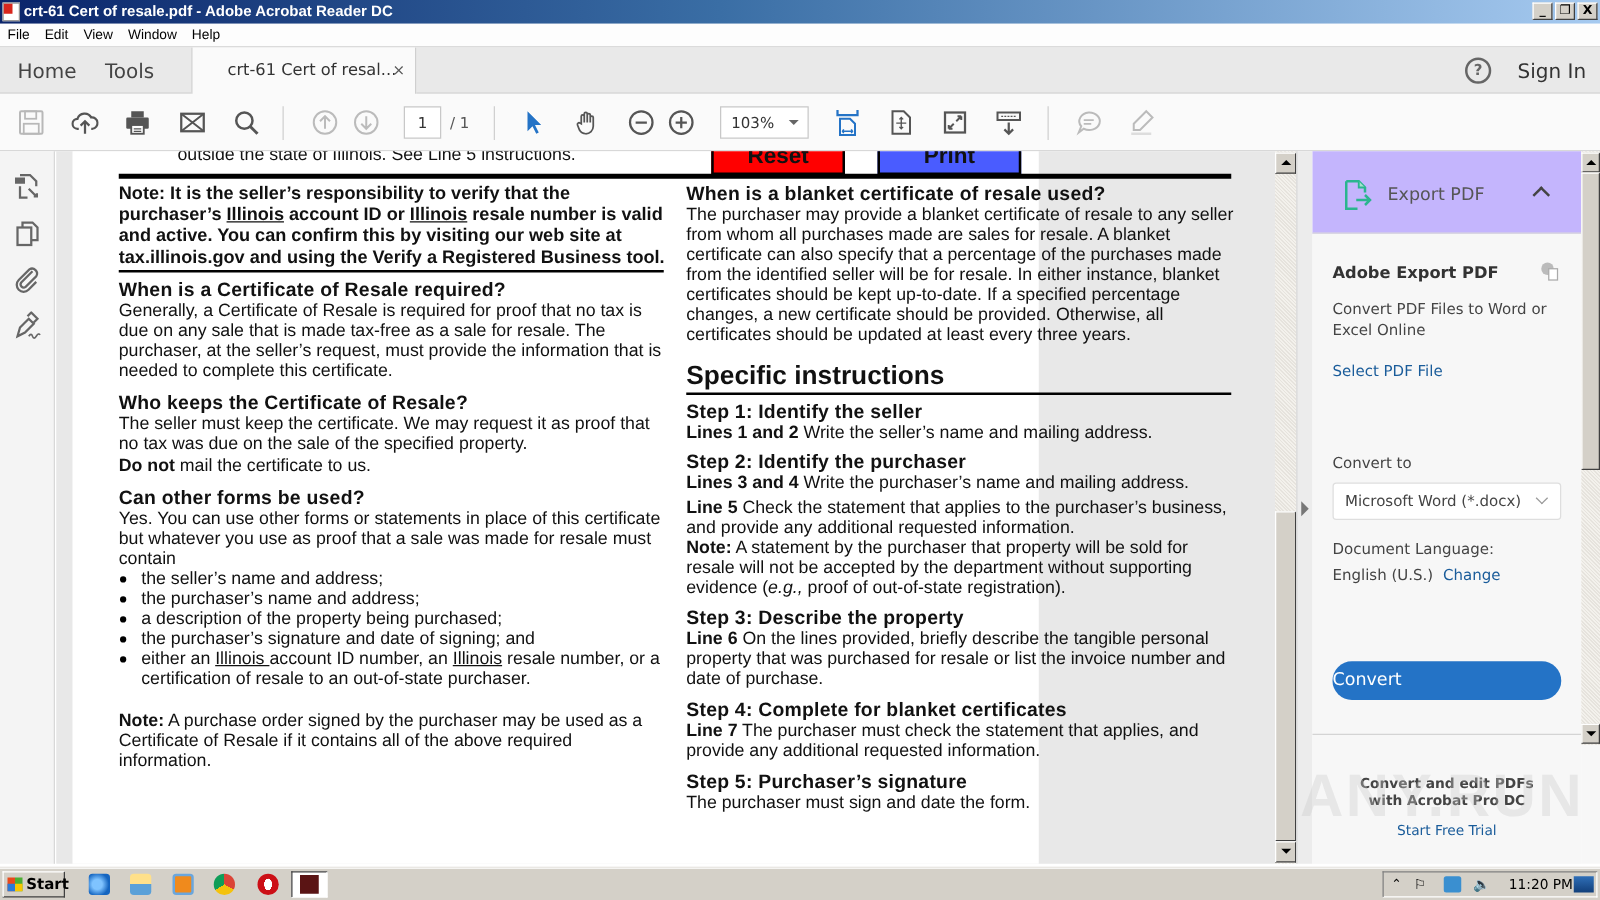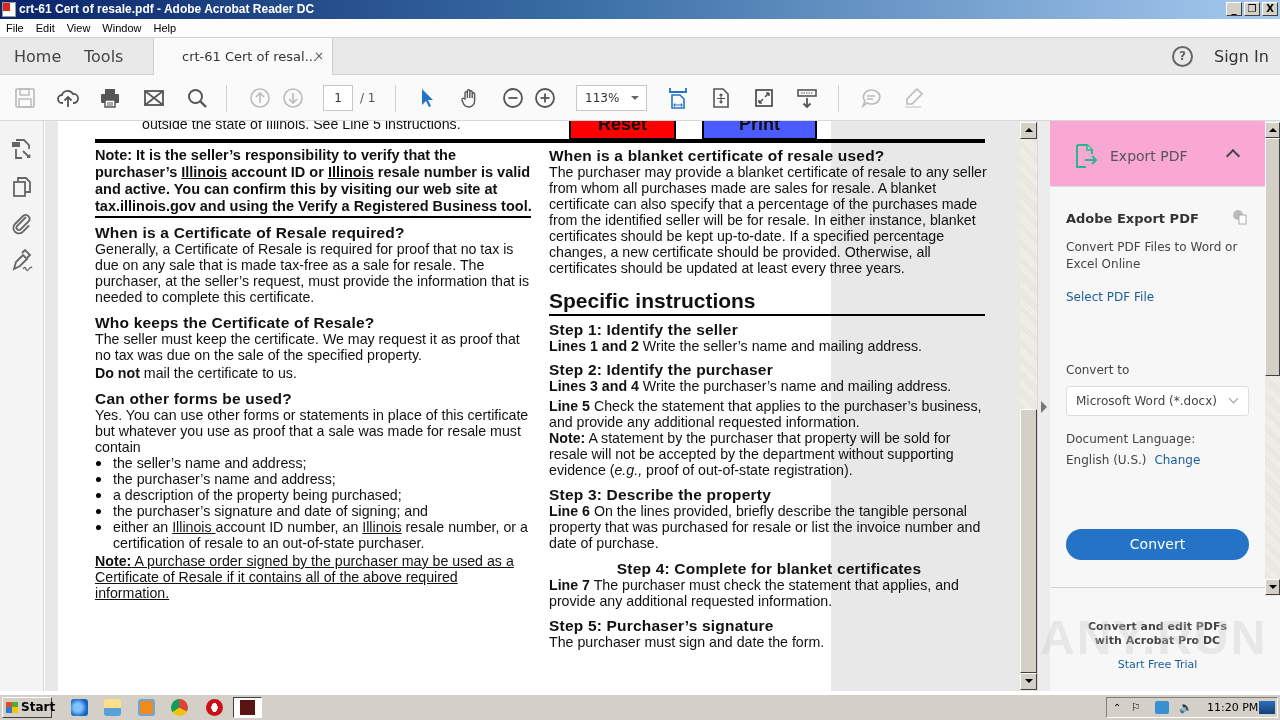--- a/index.html
+++ b/index.html
@@ -69,30 +69,30 @@
   .sbtn { position: absolute; left: 0; width: 17px; height: 17px; background: #d4d0c8; border: 1px solid; border-color: #fff #404040 #404040 #fff; }
   .sbtn .arr-up { position: absolute; left: 4px; top: 5px; border-left: 4px solid transparent; border-right: 4px solid transparent; border-bottom: 4px solid #000; }
   .sbtn .arr-dn { position: absolute; left: 4px; top: 5px; border-left: 4px solid transparent; border-right: 4px solid transparent; border-top: 4px solid #000; }
   .sthumb { position: absolute; left: 0; top: 288px; width: 17px; height: 264px; background: #d4d0c8; border: 1px solid; border-color: #fff #404040 #404040 #fff; }
 
   .rightgap { position: absolute; left: 1037px; top: 121px; width: 13px; height: 570px; background: #ececec; border-left: 1px solid #d8d8d8; }
   .collapse-right { position: absolute; left: 1041px; top: 401px; width: 0; height: 0; border-top: 6px solid transparent; border-bottom: 6px solid transparent; border-left: 6px solid #777; }
 
   
   .rpanel { position: absolute; left: 1050px; top: 121px; width: 215px; height: 570px; background: #f7f7f7; font-family: "DejaVu Sans", sans-serif; }
-  .rp-header { position: absolute; left: 0; top: 0; width: 215px; height: 66px; border-bottom: 1px solid #dcdcdc; background: #f9a8d4; }
+  .rp-header { position: absolute; left: 0; top: 0; width: 215px; height: 66px; border-bottom: 1px solid #dcdcdc; background: #c4b5fd; }
   .rp-header .title { position: absolute; left: 60px; top: 27px; font-size: 14px; color: #555; }
   .rp-header .chev { position: absolute; left: 178px; top: 30px; width: 10px; height: 10px; border-left: 2.5px solid #444; border-top: 2.5px solid #444; transform: rotate(45deg); }
   .rp-label { position: absolute; left: 16px; font-size: 12px; color: #444; line-height: 17px; }
   .rp-bold { font-weight: bold; font-size: 13px; color: #333; }
   .rp-link { color: #1a5c9a; }
   .rp-field { position: absolute; left: 16px; width: 183px; height: 30px; background: #fff; border: 1px solid #dedede; border-radius: 3px; font-size: 12px; line-height: 28px; color: #444; padding-left: 9px; }
   .rp-field .x { position: absolute; right: 6px; top: 0; font-size: 15px; color: #777; }
   .rp-field .dd { position: absolute; right: 11px; top: 8px; width: 7px; height: 7px; border-right: 1.5px solid #999; border-bottom: 1.5px solid #999; transform: rotate(45deg); }
-  .convert-btn { position: absolute; left: 16px; top: 408px; width: 183px; height: 31px; background: #2473c6; border-radius: 16px; color: #fff; text-align: center; line-height: 31px; font-size: 14px; }
+  .convert-btn { position: absolute; left: 16px; top: 408px; width: 183px; height: 31px; background: #2473c6; border-radius: 16px; color: #fff; text-align: left; line-height: 31px; font-size: 14px; }
   .promo { position: absolute; left: 0; top: 466px; width: 215px; height: 104px; background: #f7f7f7; border-top: 1px solid #d4d4d4; }
   .promo .t { position: absolute; left: 0; width: 215px; text-align: center; font-size: 11px; font-weight: bold; color: #444; line-height: 15px; }
   .promo .l { position: absolute; left: 0; top: 56px; width: 215px; text-align: center; font-size: 11px; color: #1a5c9a; }
   .rpscroll { position: absolute; left: 1265px; top: 121px; width: 15px; height: 475px; background: repeating-linear-gradient(45deg, #e6e3dd 0 1px, #f3f1ec 1px 2px); }
   .rpscroll .sbtn { width: 15px; height: 16px; }
   .rpscroll .sthumb { top: 17px; width: 15px; height: 238px; }
   .rp-bot { position: absolute; left: 1265px; top: 596px; width: 15px; height: 95px; background: #f7f7f7; }
 
   
   .taskbar { position: absolute; left: 0; top: 693px; width: 1280px; height: 27px; background: #d4d0c8; border-top: 1px solid #fff; box-shadow: inset 0 1px 0 #fff; font-family: "DejaVu Sans", sans-serif; }
@@ -205,21 +205,21 @@
       </svg>
   </div>
   <div class="tb" style="left:533px">
     <svg viewBox="0 0 22 22">
         <circle cx="11" cy="11" r="9" fill="none" stroke="#555" stroke-width="1.8"></circle>
         <line x1="6.5" y1="11" x2="15.5" y2="11" stroke="#555" stroke-width="1.8"></line>
         <line x1="11" y1="6.5" x2="11" y2="15.5" stroke="#555" stroke-width="1.8"></line>
       </svg>
   </div>
   <div class="zoombox">
-    <span>113%</span>
+    <span>103%</span>
     <span class="caret"></span>
   </div>
   <div class="tb" style="left:666px">
     <svg viewBox="0 0 22 22">
         <path d="M3 1 V5 H19 V1" fill="none" stroke="#2473c6" stroke-width="1.8"></path>
         <path d="M5 8 H13 L17 12 V21 H5 Z" fill="none" stroke="#2473c6" stroke-width="1.6"></path>
         <path d="M7 18 H15 M8 16.5 L7 18 L8 19.5 M14 16.5 L15 18 L14 19.5" fill="none" stroke="#2473c6" stroke-width="1.2"></path>
       </svg>
   </div>
   <div class="tb" style="left:709px">
@@ -309,42 +309,42 @@
 
       <div class="h3" style="margin-top:9px;">Can other forms be used?</div>
       <div class="p">Yes. You can use other forms or statements in place of this certificate but whatever you use as proof that a sale was made for resale must contain</div>
       <ul class="bul">
         <li>the seller’s name and address;</li>
         <li>the purchaser’s name and address;</li>
         <li>a description of the property being purchased;</li>
         <li>the purchaser’s signature and date of signing; and</li>
         <li><span>either an </span><span class="u">Illinois </span><span>account ID number, an </span><span class="u">Illinois</span><span> resale number, or a certification of resale to an out-of-state purchaser.</span></li>
       </ul>
-      <div class="p" style="margin-top:2px;text-decoration:underline;"><span class="b">Note:</span><span>  A purchase order signed by the purchaser may be used as a Certificate of Resale if it contains all of the above required information.</span></div>
+      <div class="p" style="margin-top:18px;"><span class="b">Note:</span><span>  A purchase order signed by the purchaser may be used as a Certificate of Resale if it contains all of the above required information.</span></div>
     </div>
 
     <div class="col" style="left:491px; top:36px; width:440px;">
       <div class="h3">When is a blanket certificate of resale used?</div>
       <div class="p">The purchaser may provide a blanket certificate of resale to any seller from whom all purchases made are sales for resale. A blanket certificate can also specify that a percentage of the purchases made from the identified seller will be for resale. In either instance, blanket certificates should be kept up-to-date. If a specified percentage changes, a new certificate should be provided. Otherwise, all certificates should be updated at least every three years.</div>
 
       <div class="h2" style="margin-top:13px;">Specific instructions</div>
       <div class="rule" style="margin-top:1px; width:436px;"></div>
 
       <div class="h3" style="margin-top:5px;">Step 1: Identify the seller</div>
       <div class="p"><span class="b">Lines 1 and 2</span><span>  Write the seller’s name and mailing address.</span></div>
 
       <div class="h3" style="margin-top:7px;">Step 2: Identify the purchaser</div>
       <div class="p"><span class="b">Lines 3 and 4</span><span>  Write the purchaser’s name and mailing address.</span></div>
       <div class="p" style="margin-top:4px;"><span class="b">Line 5</span><span>  Check the statement that applies to the purchaser’s business, and provide any additional requested information.</span></div>
       <div class="p"><span class="b">Note:</span><span>  A statement by the purchaser that property will be sold for resale will not be accepted by the department without supporting evidence (</span><i>e.g.,</i><span> proof of out-of-state registration).</span></div>
 
       <div class="h3" style="margin-top:8px;">Step 3: Describe the property</div>
       <div class="p"><span class="b">Line 6</span><span>  On the lines provided, briefly describe the tangible personal property that was purchased for resale or list the invoice number and date of purchase.</span></div>
 
-      <div class="h3" style="margin-top:9px;text-align:center;">Step 4: Complete for blanket certificates</div>
+      <div class="h3" style="margin-top:9px;">Step 4: Complete for blanket certificates</div>
       <div class="p"><span class="b">Line 7</span><span>  The purchaser must check the statement that applies, and provide any additional requested information.</span></div>
 
       <div class="h3" style="margin-top:8px;">Step 5: Purchaser’s signature</div>
       <div class="p">The purchaser must sign and date the form.</div>
     </div>
   </div>
 </div>
 
 <div class="vscroll">
   <div class="sbtn" style="top:1px">

